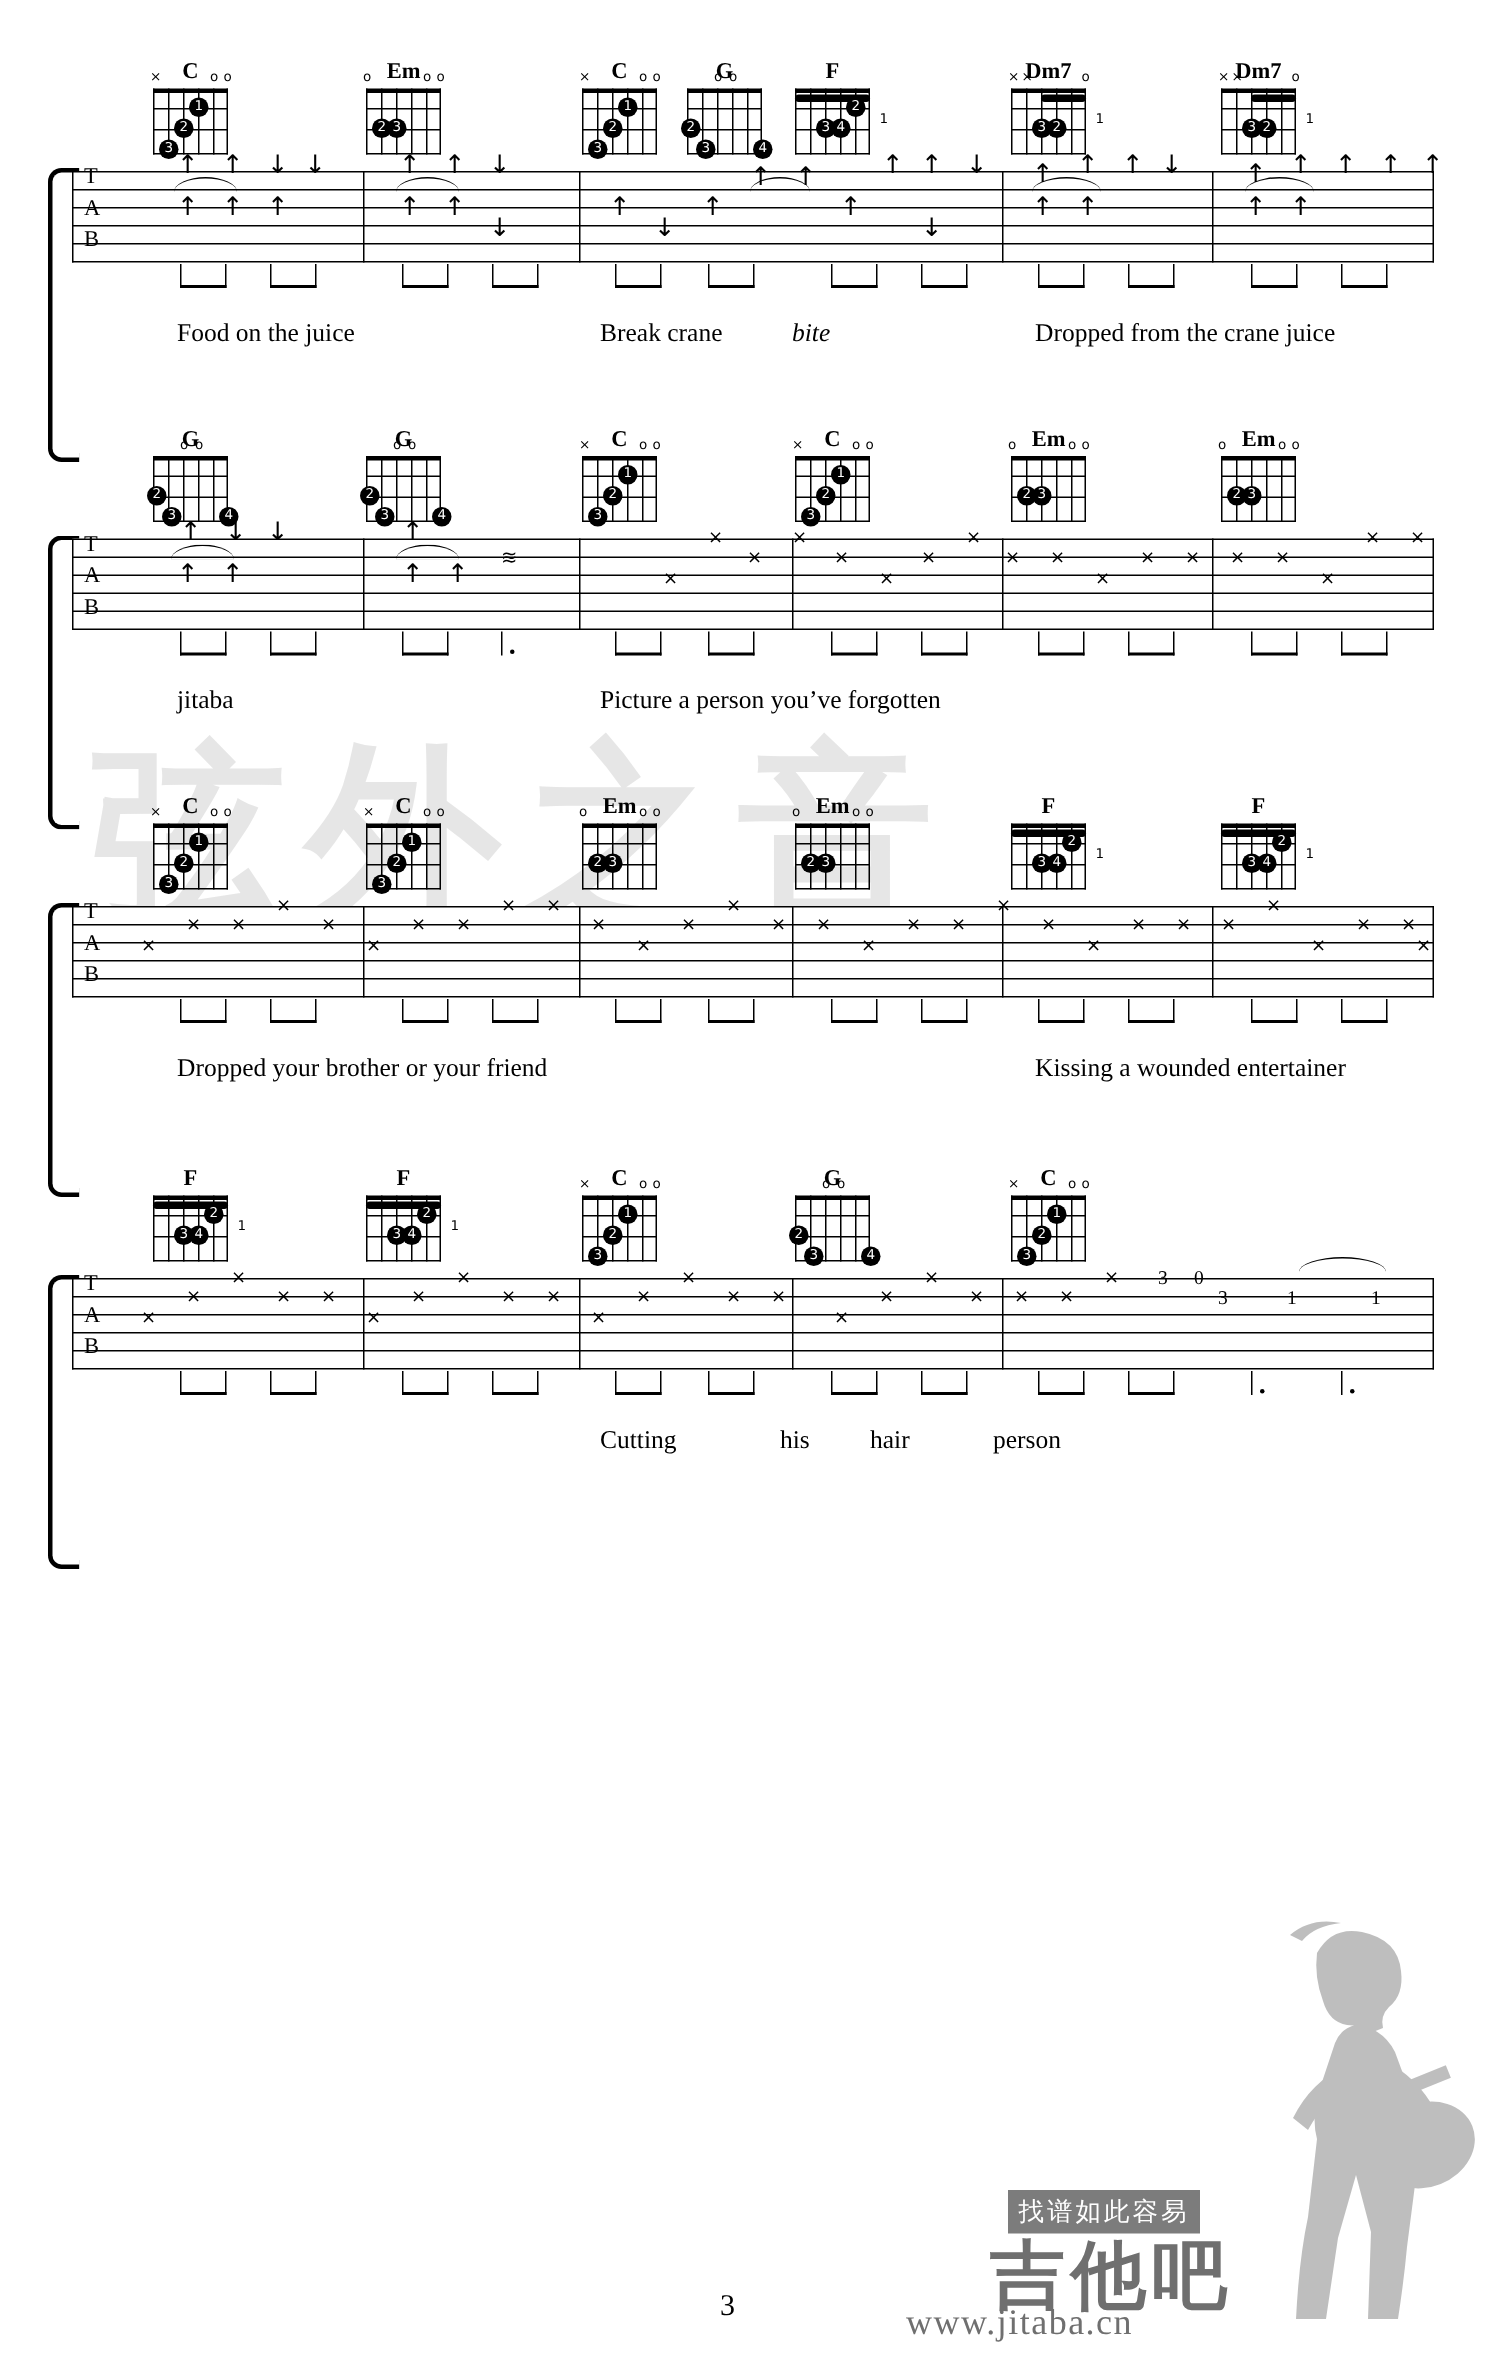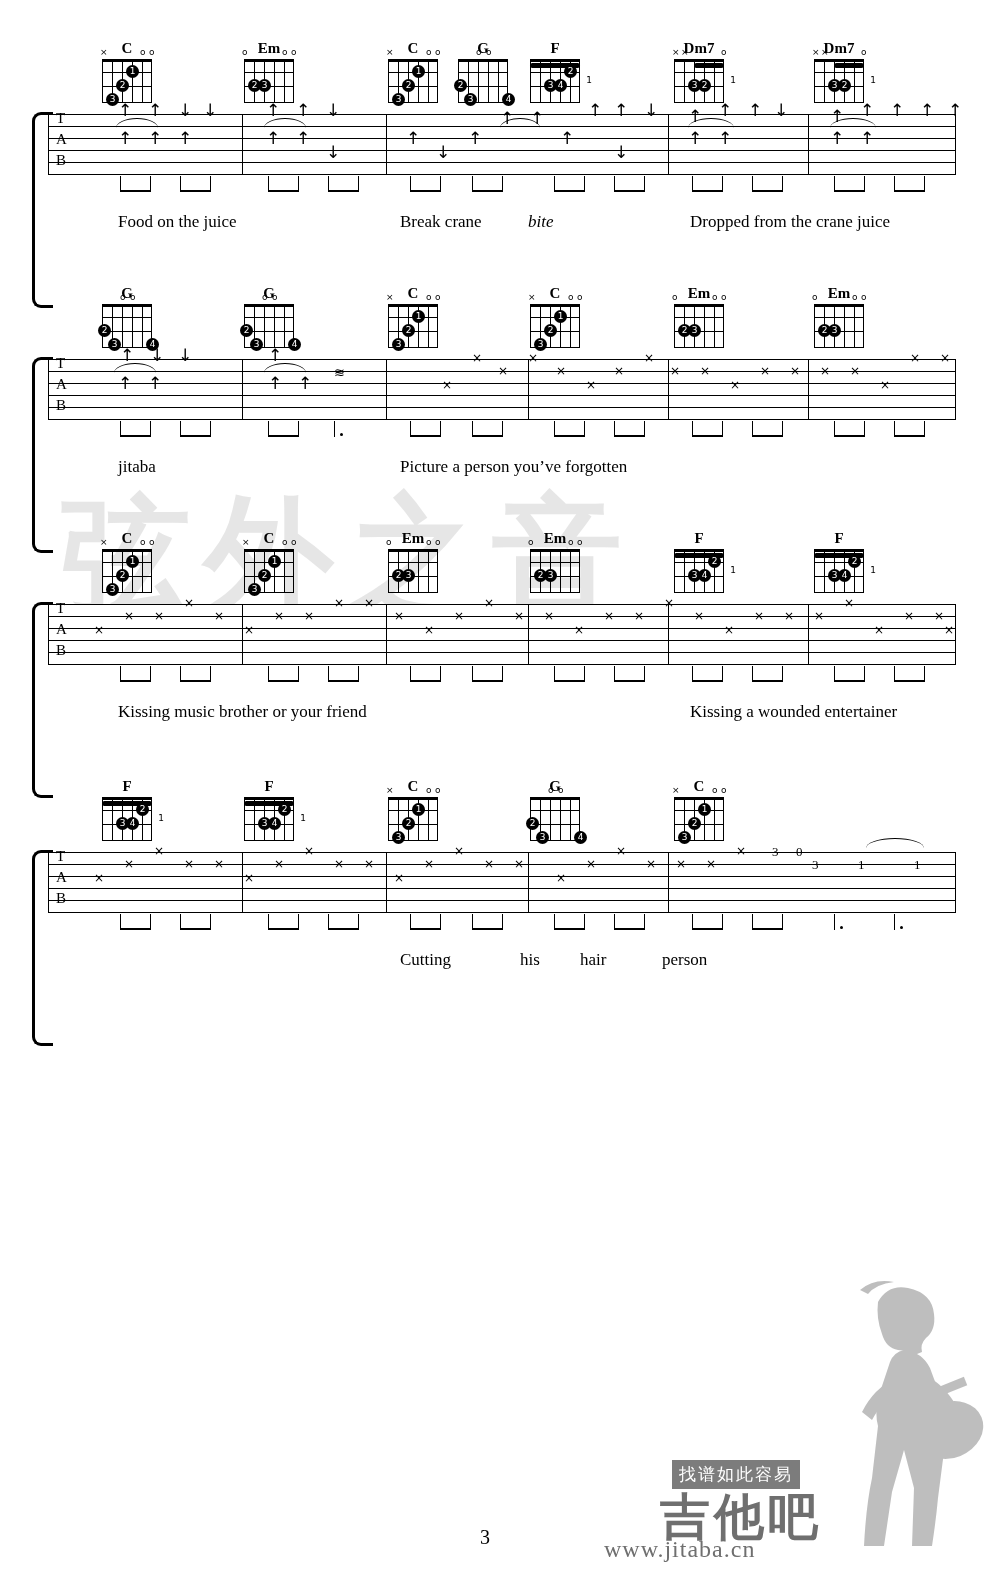--- a/index.html
+++ b/index.html
@@ -790,21 +790,21 @@
       <div class="stem" style="left:734px;top:0;height:16px;"></div>
     <div class="beam" style="left:704px;top:14px;width:31px;"></div>
     <div class="stem" style="left:786px;top:0;height:16px;"></div>
       <div class="stem" style="left:816px;top:0;height:16px;"></div>
     <div class="beam" style="left:786px;top:14px;width:31px;"></div>
     <div class="stem" style="left:846px;top:0;height:16px;"></div>
       <div class="stem" style="left:876px;top:0;height:16px;"></div>
     <div class="beam" style="left:846px;top:14px;width:31px;"></div>
   </div>
 
-  <div class="lyric" style="left:118px;top:172px;">Kissing music brother or your friend</div>
+  <div class="lyric" style="left:118px;top:172px;">Dropped your brother or your friend</div>
   <div class="lyric" style="left:690px;top:172px;">Kissing a wounded entertainer</div>
 </div>
 
 <div class="system" id="sys4" style="top:778px;">
 
   <div class="bracket" style="top:72px;height:190px;"></div>
 
   <div class="chord" style="left:96px;top:0;">
     <div class="name">F</div>
     <div class="grid">

